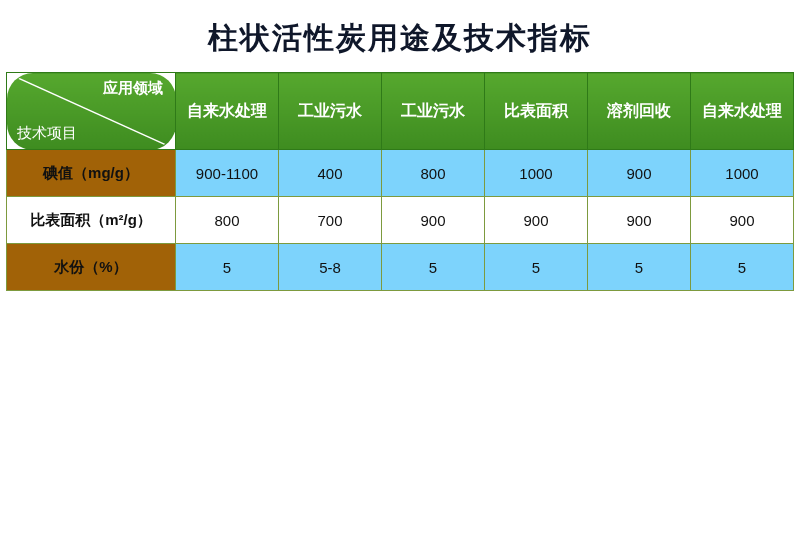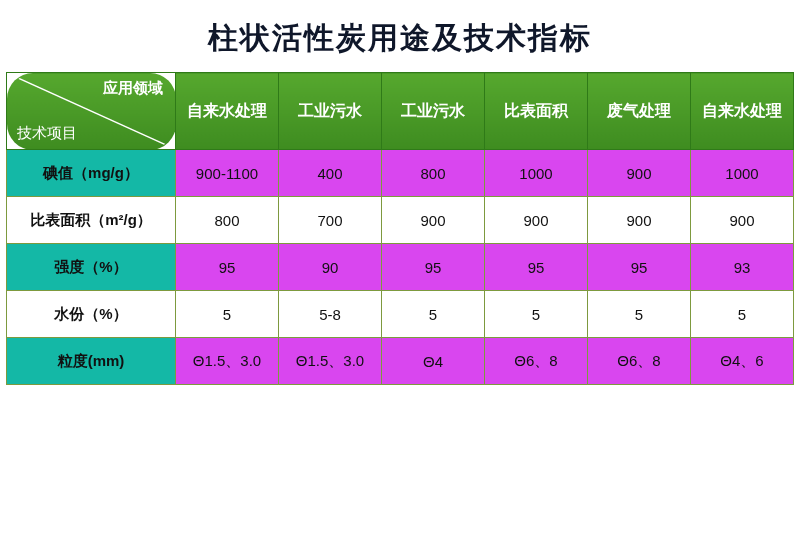--- a/index.html
+++ b/index.html
@@ -81,26 +81,26 @@
   }
   .corner .bottom-label {
     position: absolute;
     bottom: 6px;
     left: 10px;
     font-size: 15px;
     font-weight: normal;
     color: #ffffff;
   }
   .rowlabel {
-    background: #14b8a6;
+    background: #a16207;
     font-weight: bold;
     font-size: 15px;
   }
   .cell {
-    background: #d946ef;
+    background: #7dd3fc;
     font-size: 15px;
   }
   tbody tr:nth-child(even) .rowlabel,
   tbody tr:nth-child(even) .cell {
     background: #ffffff;
   }
 </style>
 </head>
 <body>
 
@@ -115,21 +115,21 @@
           <svg class="diag" viewBox="0 0 168 76" preserveAspectRatio="none">
             <line x1="0" y1="0" x2="168" y2="76"></line>
           </svg>
           <span class="top-label">应用领域</span>
           <span class="bottom-label">技术项目</span>
         </th>
         <th class="hdr">自来水处理</th>
         <th class="hdr">工业污水</th>
         <th class="hdr">工业污水</th>
         <th class="hdr">比表面积</th>
-        <th class="hdr">废气处理</th>
+        <th class="hdr">溶剂回收</th>
         <th class="hdr">自来水处理</th>
       </tr>
     </thead>
     <tbody>
       <tr>
         <td class="rowlabel">碘值（mg/g）</td>
         <td class="cell">900-1100</td>
         <td class="cell">400</td>
         <td class="cell">800</td>
         <td class="cell">1000</td>
@@ -139,42 +139,24 @@
       <tr>
         <td class="rowlabel">比表面积（m²/g）</td>
         <td class="cell">800</td>
         <td class="cell">700</td>
         <td class="cell">900</td>
         <td class="cell">900</td>
         <td class="cell">900</td>
         <td class="cell">900</td>
       </tr>
       <tr>
-        <td class="rowlabel">强度（%）</td>
-        <td class="cell">95</td>
-        <td class="cell">90</td>
-        <td class="cell">95</td>
-        <td class="cell">95</td>
-        <td class="cell">95</td>
-        <td class="cell">93</td>
-      </tr>
-      <tr>
         <td class="rowlabel">水份（%）</td>
         <td class="cell">5</td>
         <td class="cell">5-8</td>
         <td class="cell">5</td>
         <td class="cell">5</td>
         <td class="cell">5</td>
         <td class="cell">5</td>
       </tr>
-      <tr>
-        <td class="rowlabel">粒度(mm)</td>
-        <td class="cell">Θ1.5、3.0</td>
-        <td class="cell">Θ1.5、3.0</td>
-        <td class="cell">Θ4</td>
-        <td class="cell">Θ6、8</td>
-        <td class="cell">Θ6、8</td>
-        <td class="cell">Θ4、6</td>
-      </tr>
     </tbody>
   </table>
 
 </div>
 
 </body></html>

